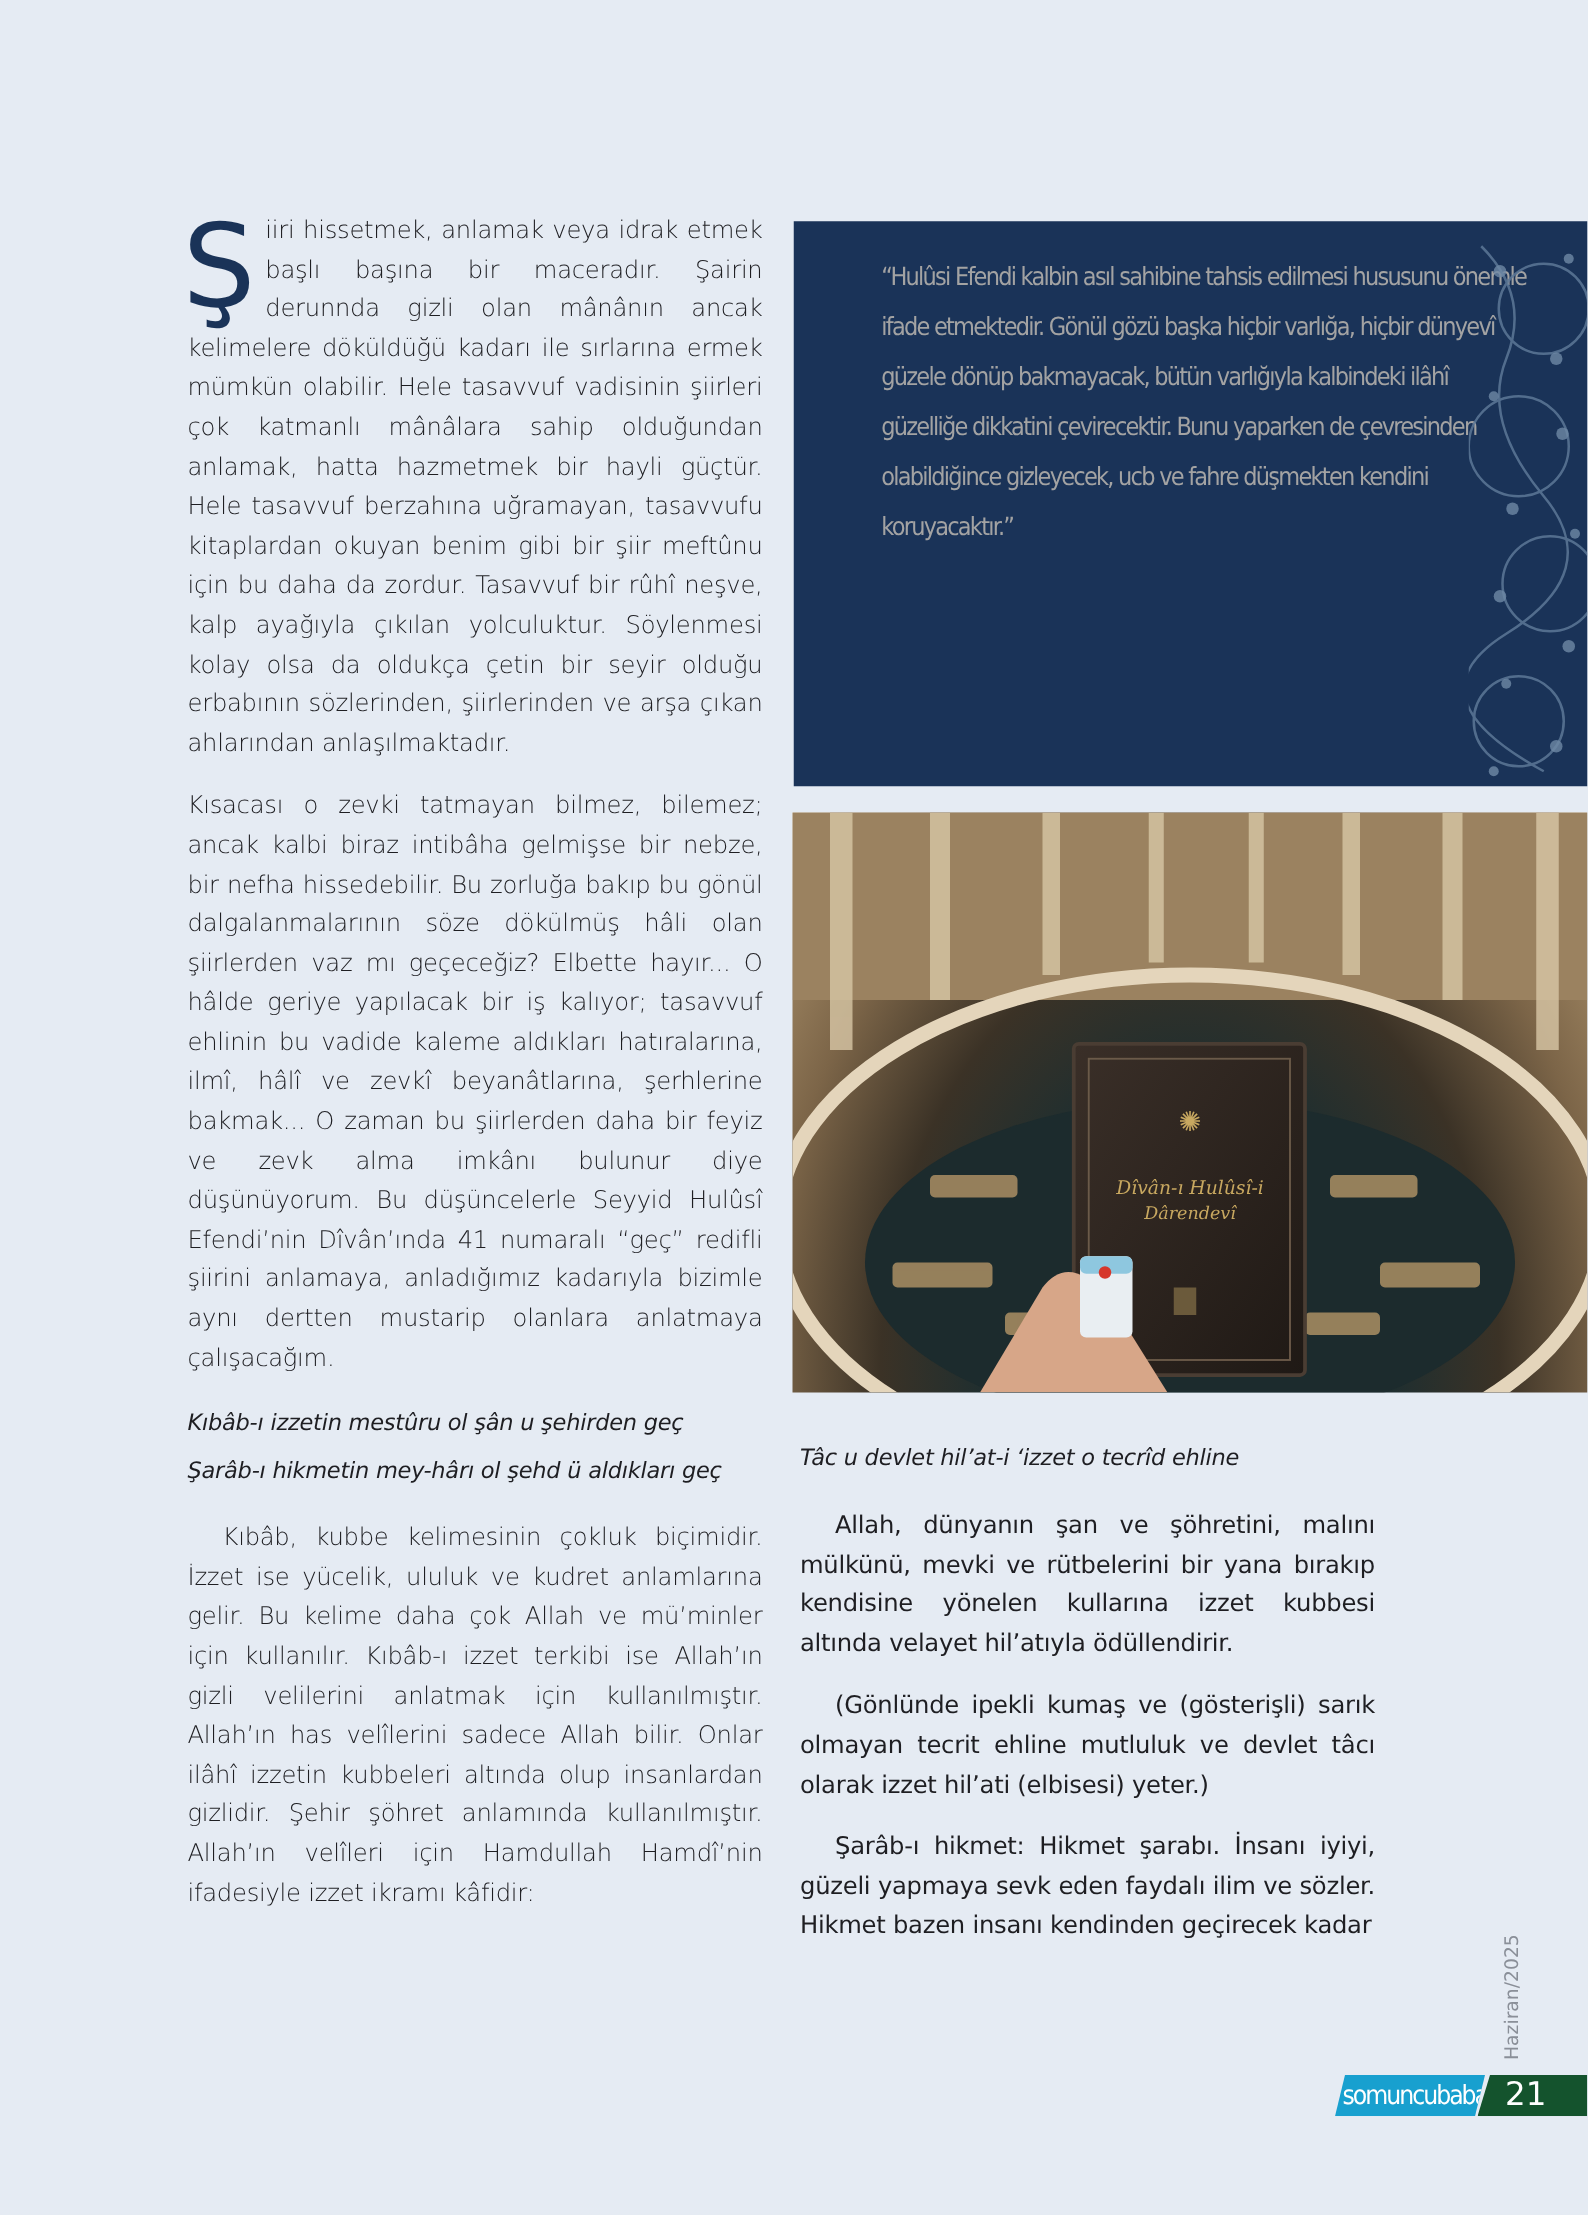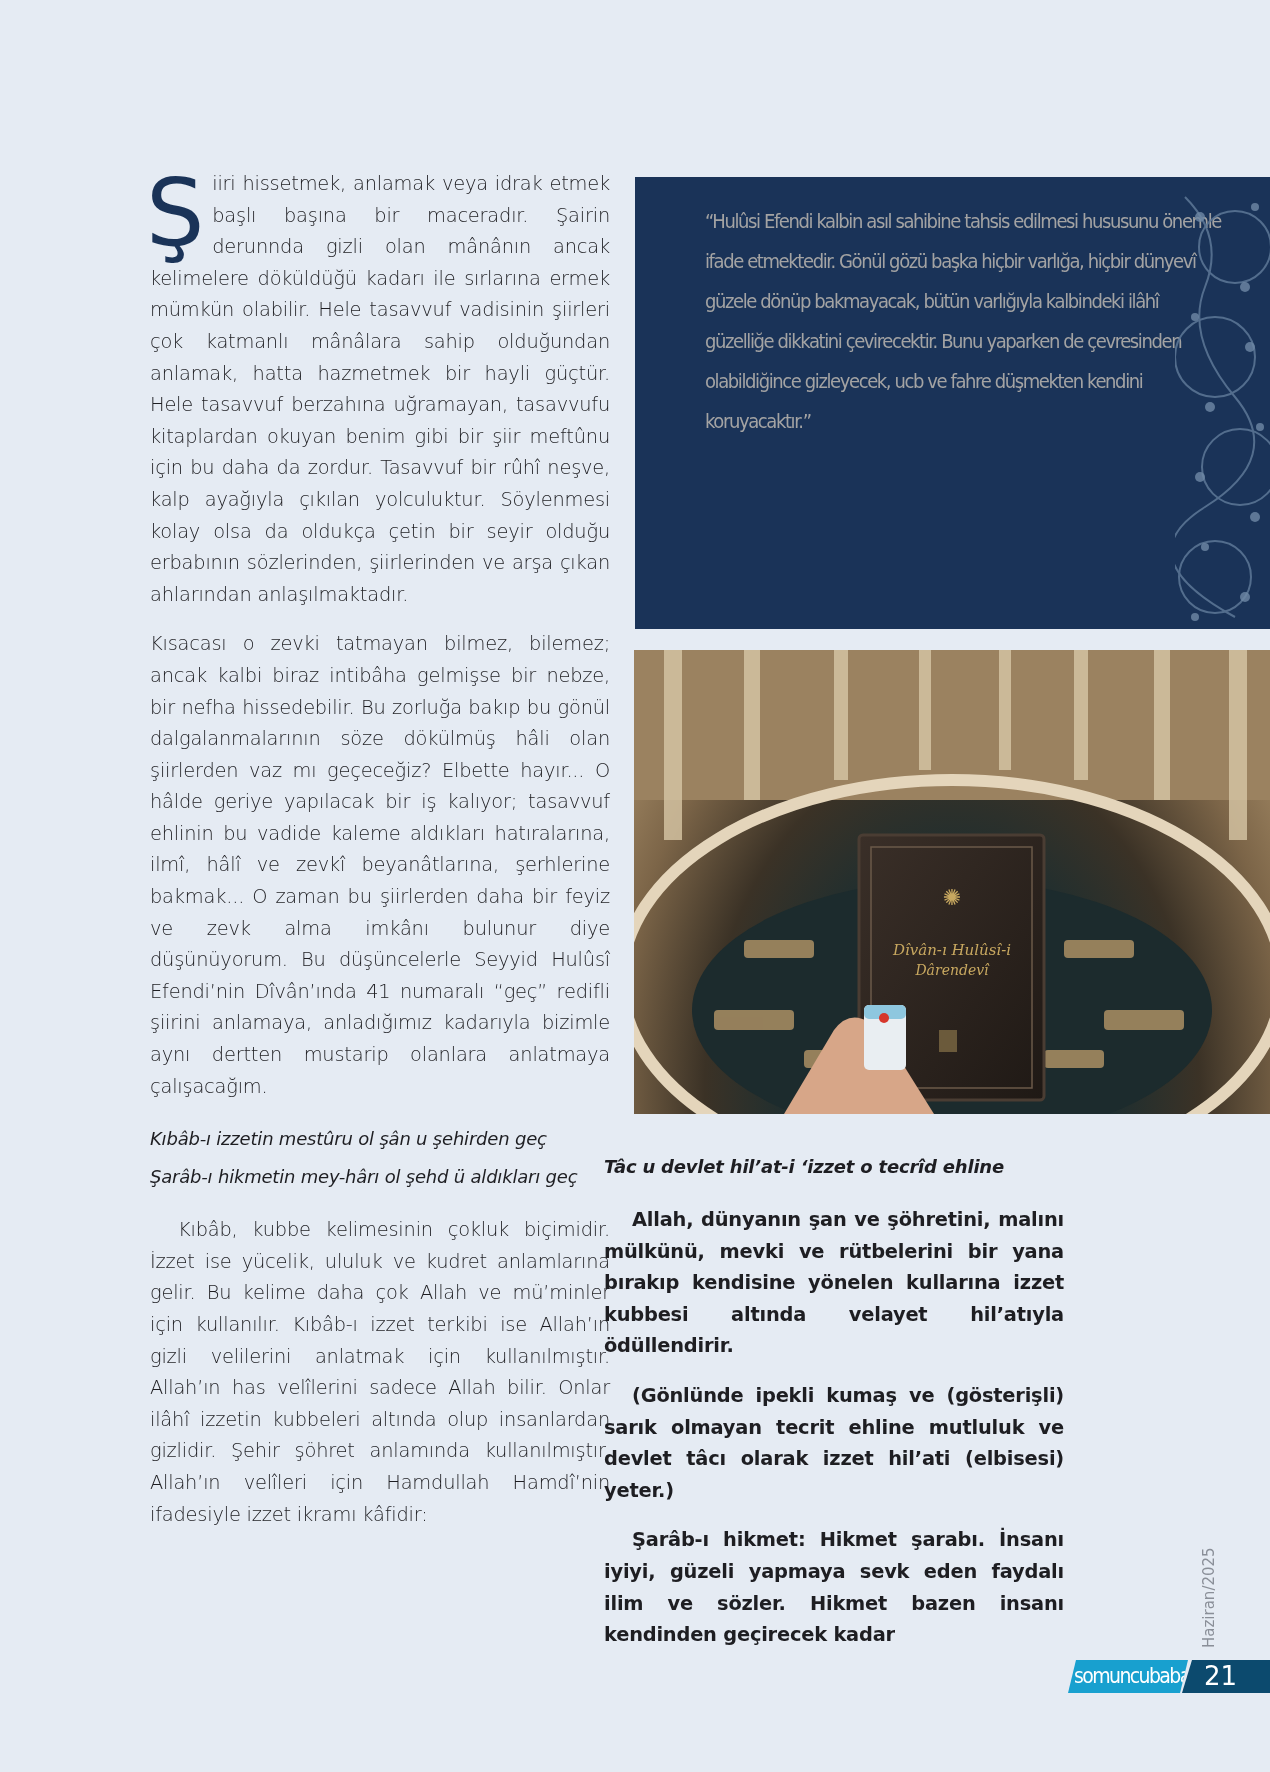--- a/index.html
+++ b/index.html
@@ -35,37 +35,37 @@
   }
   .ornament {
     position: absolute; right: 0; top: 0; width: 95px; height: 452px;
   }
   .photo {
     position: absolute; left: 634px; top: 650px; width: 636px; height: 464px;
     overflow: hidden;
     background: radial-gradient(ellipse at 50% 95%, #203838 0%, #1d2e30 35%, #3b3226 55%, #7c6548 75%, #b59a72 100%);
   }
   .col-right {
-    position: absolute; left: 604px; top: 1148px; width: 460px;
-    font-size: 19.4px; line-height: 31.6px; letter-spacing: -0.2px; font-weight: 700;
+    position: absolute; left: 640px; top: 1148px; width: 460px;
+    font-size: 19.4px; line-height: 31.6px; letter-spacing: -0.2px; font-weight: 400;
   }
   .side-date {
     position: absolute; left: 1200px; top: 1648px; transform-origin: left top;
     transform: rotate(-90deg); font-size: 15px; color: #8a8f98; letter-spacing: 0px;
     white-space: nowrap;
   }
   .footer-brand {
     position: absolute; left: 1068px; top: 1660px; height: 33px; width: 120px;
     background: #18a0cf; clip-path: polygon(8px 0, 120px 0, 112px 100%, 0 100%);
     color: #fff; font-size: 21px; line-height: 33px; letter-spacing: -1.6px;
     padding-left: 6px; box-sizing: border-box; font-stretch: condensed;
   }
   .footer-page {
     position: absolute; left: 1182px; top: 1660px; height: 33px; width: 88px;
-    background: #0c4a6e; clip-path: polygon(10px 0, 100% 0, 100% 100%, 0 100%);
+    background: #14532d; clip-path: polygon(10px 0, 100% 0, 100% 100%, 0 100%);
     color: #fff; font-size: 26px; line-height: 33px; padding-left: 22px; box-sizing: border-box;
   }
 </style>
 </head>
 <body>
 
 <div class="col-left">
   <p><span class="dropcap">Ş</span><span>iiri hissetmek, anlamak veya idrak etmek başlı başına bir maceradır. Şairin derunnda gizli olan mânânın ancak kelimelere döküldüğü kadarı ile sırlarına ermek mümkün olabilir. Hele tasavvuf vadisinin şiirleri çok katmanlı mânâlara sahip olduğundan anlamak, hatta hazmetmek bir hayli güçtür. Hele tasavvuf berzahına uğramayan, tasavvufu kitaplardan okuyan benim gibi bir şiir meftûnu için bu daha da zordur. Tasavvuf bir rûhî neşve, kalp ayağıyla çıkılan yolculuktur. Söylenmesi kolay olsa da oldukça çetin bir seyir olduğu erbabının sözlerinden, şiirlerinden ve arşa çıkan ahlarından anlaşılmaktadır.</span></p>
   <p class="para-gap">Kısacası o zevki tatmayan bilmez, bilemez; ancak kalbi biraz intibâha gelmişse bir nebze, bir nefha hissedebilir. Bu zorluğa bakıp bu gönül dalgalanmalarının söze dökülmüş hâli olan şiirlerden vaz mı geçeceğiz? Elbette hayır... O hâlde geriye yapılacak bir iş kalıyor; tasavvuf ehlinin bu vadide kaleme aldıkları hatıralarına, ilmî, hâlî ve zevkî beyanâtlarına, şerhlerine bakmak... O zaman bu şiirlerden daha bir feyiz ve zevk alma imkânı bulunur diye düşünüyorum. Bu düşüncelerle Seyyid Hulûsî Efendi’nin Dîvân’ında 41 numaralı “geç” redifli şiirini anlamaya, anladığımız kadarıyla bizimle aynı dertten mustarip olanlara anlatmaya çalışacağım.</p>
   <p class="para-gap verse">Kıbâb-ı izzetin mestûru ol şân u şehirden geç</p>

